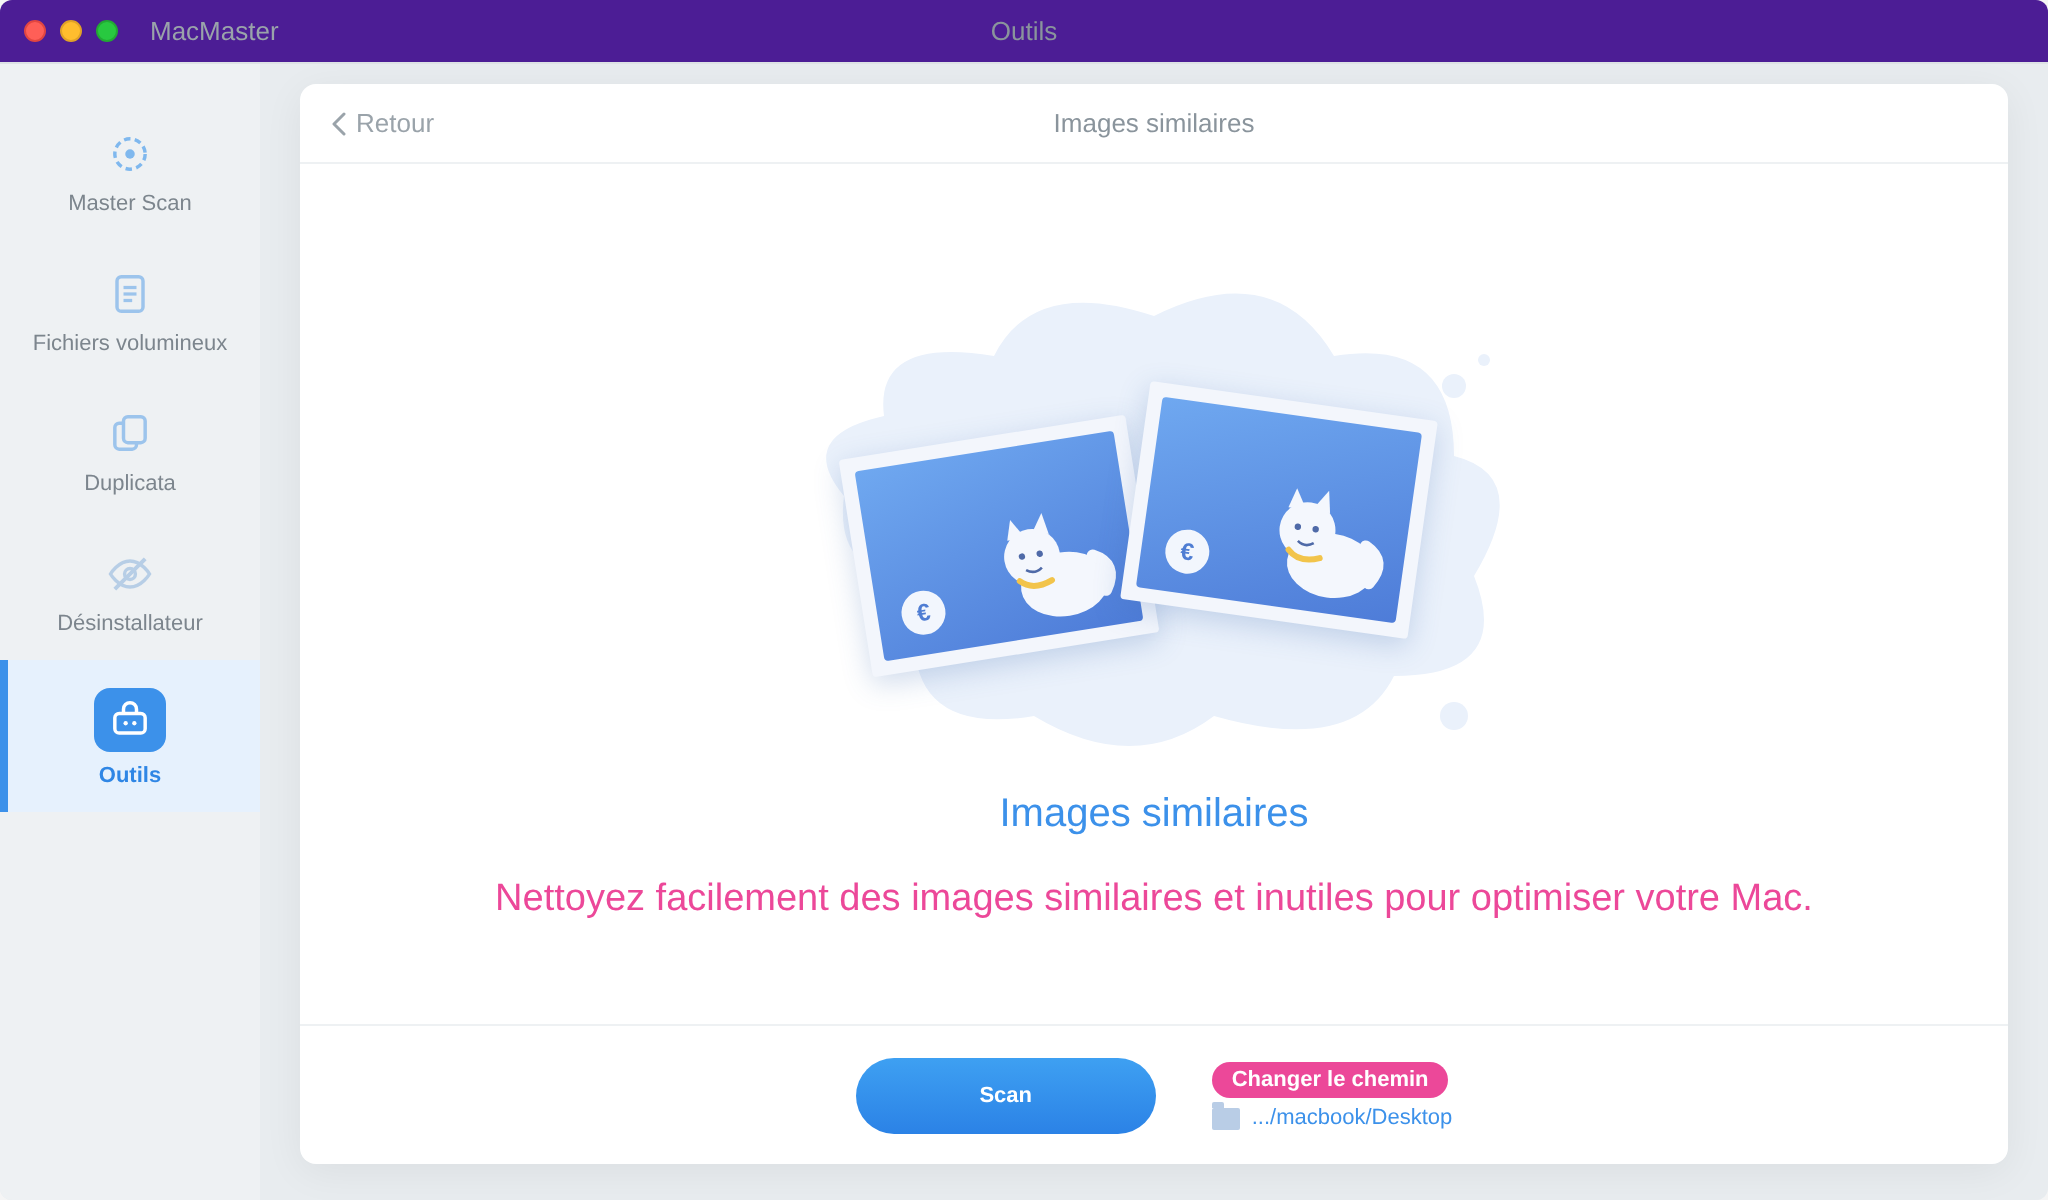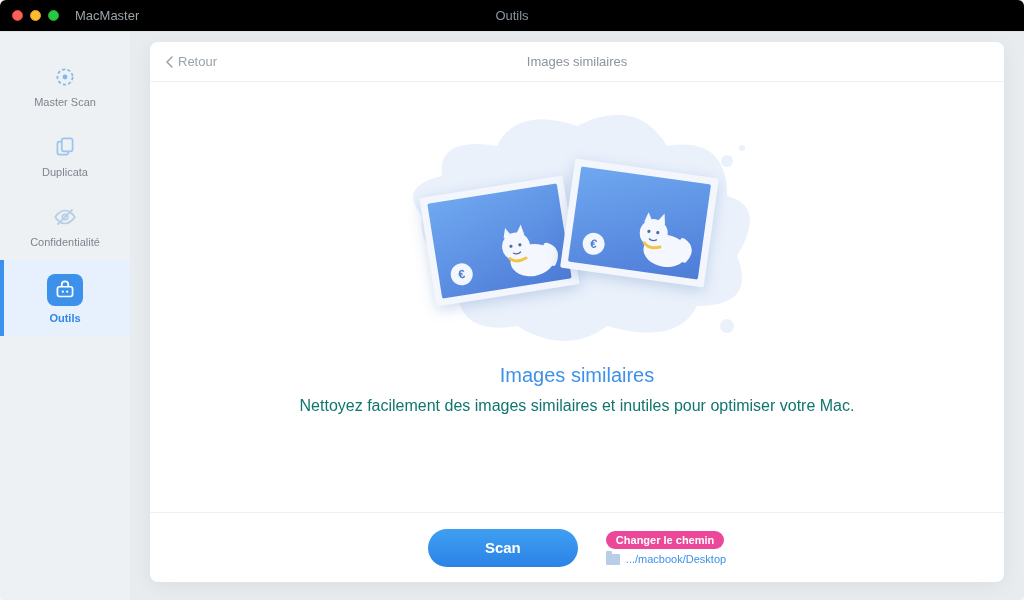--- a/index.html
+++ b/index.html
@@ -1,20 +1,20 @@
 <!DOCTYPE html>
 <html><head>
 <meta charset="utf-8">
 <style>
   * { box-sizing: border-box; margin: 0; padding: 0; }
   body { font-family: -apple-system, BlinkMacSystemFont, "Helvetica Neue", Arial, sans-serif; background: #f5f5f5; width: 1024px; height: 600px; overflow: hidden; }
   .window { width: 1024px; height: 600px; background: #eef1f3; display: flex; flex-direction: column; border-radius: 6px; overflow: hidden; }
 
   
-  .titlebar { height: 32px; background: #000000; display: flex; align-items: center; padding: 0 12px; border-bottom: 1px solid #dde2e5; position: relative; }
+  .titlebar { height: 32px; background: #4c1d95; display: flex; align-items: center; padding: 0 12px; border-bottom: 1px solid #dde2e5; position: relative; }
   .traffic { display: flex; gap: 7px; }
   .dot { width: 11px; height: 11px; border-radius: 50%; }
   .dot.red { background: #ff5f57; border: 0.5px solid #e24640; }
   .dot.yellow { background: #ffbd2e; border: 0.5px solid #e1a227; }
   .dot.green { background: #28c940; border: 0.5px solid #22a933; }
   .app-name { margin-left: 16px; color: #9aa3aa; font-size: 13px; }
   .title-center { position: absolute; left: 50%; transform: translateX(-50%); color: #8a949c; font-size: 13px; }
 
   
   .body { flex: 1; display: flex; background: #e8ecef; }
@@ -24,42 +24,42 @@
   .side-item { display: flex; flex-direction: column; align-items: center; gap: 6px; padding: 14px 0 12px 0; cursor: pointer; position: relative; }
   .side-item.active { background: linear-gradient(to right, #3c91ea 4px, #e6f1fd 4px); }
   .side-item .lbl { font-size: 11px; color: #7c858d; text-align: center; }
   .side-item.active .lbl { color: #2f86e5; font-weight: 600; }
   .side-icon { width: 32px; height: 26px; display: flex; align-items: center; justify-content: center; }
   .side-icon svg { width: 26px; height: 26px; }
   .side-item.active .app-icon-box { background: #3c91ea; border-radius: 8px; }
 
   
   .content { flex: 1; padding: 10px 20px 18px 20px; }
-  .card { background: #ffffff; border-radius: 8px; height: 100%; box-shadow: 0 4px 20px rgba(0,0,0,0.06); display: flex; flex-direction: column; overflow: hidden; }
+  .card { background: #ffffff; border-radius: 8px; height: 100%; box-shadow: 0 4px 20px rgba(0,0,0,0.06); display: flex; flex-direction: column; overflow: hidden; gap: 32px; }
   .card-header { height: 40px; border-bottom: 1px solid #eef1f3; display: flex; align-items: center; position: relative; padding: 0 16px; }
   .back { display: flex; align-items: center; gap: 4px; color: #9aa3aa; font-size: 13px; cursor: pointer; }
   .card-title { position: absolute; left: 50%; transform: translateX(-50%); color: #8a949c; font-size: 13px; }
 
   .card-body { flex: 1; display: flex; flex-direction: column; align-items: center; padding-top: 10px; }
 
   
   .illus { width: 380px; height: 260px; position: relative; margin-top: 4px; }
   .cloud { position: absolute; fill: #e5edf8; }
   .photo { position: absolute; width: 145px; height: 110px; background: #f3f6fc; border-radius: 2px; box-shadow: 0 4px 14px rgba(67,110,180,0.25); padding: 7px; }
   .photo-inner { width: 100%; height: 100%; background: linear-gradient(160deg, #6fa8f0, #4e7cd8); border-radius: 2px; position: relative; overflow: hidden; }
   .photo.p1 { left: 40px; top: 90px; transform: rotate(-9deg); }
   .photo.p2 { left: 180px; top: 72px; transform: rotate(8deg); }
   .cat { position: absolute; right: 8px; bottom: 6px; width: 70px; height: 60px; }
   .ball { position: absolute; left: 12px; bottom: 10px; width: 22px; height: 22px; background: #f2f6fd; border-radius: 50%; display:flex; align-items:center; justify-content:center; color:#4f7dd3; font-size:12px; font-weight:700; }
 
   .headline { font-size: 20px; color: #3c91ea; font-weight: 500; margin-top: 8px; }
-  .sub { font-size: 16px; color: #0f766e; margin-top: 10px; }
+  .sub { font-size: 19px; color: #ec4899; margin-top: 20px; }
 
   .card-footer { height: 70px; border-top: 1px solid #eef1f3; display: flex; align-items: center; justify-content: center; gap: 28px; padding: 0 24px; position: relative; }
-  .scan-btn { background: linear-gradient(180deg, #3ea0f2, #2b82e6); color: #fff; border: none; border-radius: 20px; height: 38px; width: 150px; font-size: 15px; font-weight: 600; cursor: pointer; }
+  .scan-btn { background: linear-gradient(180deg, #3ea0f2, #2b82e6); color: #fff; border: none; border-radius: 20px; height: 38px; width: 150px; font-size: 11px; font-weight: 600; cursor: pointer; }
   .path-group { display: flex; flex-direction: column; gap: 4px; align-items: flex-start; }
   .change-path { background: #ec4899; color: #fff; border-radius: 11px; font-size: 11px; padding: 3px 10px; cursor: pointer; font-weight: bold; }
   .path-line { display: flex; align-items: flex-end; gap: 6px; font-size: 11px; color: #3c91ea; }
   .folder-mini { width: 14px; height: 11px; background: #b9cde6; border-radius: 1px; position: relative; }
   .folder-mini::before { content:""; position:absolute; top:-3px; left:0; width:6px; height:3px; background:#b9cde6; border-radius:1px 1px 0 0; }
 </style>
 </head>
 <body>
 
 <div class="window">
@@ -80,41 +80,52 @@
       <div class="side-item">
         <div class="side-icon">
           <svg viewBox="0 0 24 24">
               <circle cx="12" cy="12" r="7" fill="none" stroke="#7fb8ee" stroke-width="1.6" stroke-dasharray="3 2"></circle>
               <circle cx="12" cy="12" r="2.2" fill="#7fb8ee"></circle>
             </svg>
         </div>
         <div class="lbl">Master Scan</div>
       </div>
 
+      <div class="side-item">
+        <div class="side-icon">
+          <svg viewBox="0 0 24 24">
+              <rect x="6" y="4" width="12" height="16" rx="2" fill="none" stroke="#9cc4ec" stroke-width="1.6"></rect>
+              <line x1="9" y1="9" x2="15" y2="9" stroke="#9cc4ec" stroke-width="1.5"></line>
+              <line x1="9" y1="12" x2="15" y2="12" stroke="#9cc4ec" stroke-width="1.5"></line>
+              <line x1="9" y1="15" x2="13" y2="15" stroke="#9cc4ec" stroke-width="1.5"></line>
+            </svg>
+        </div>
+        <div class="lbl">Fichiers volumineux</div>
+      </div>
 
       <div class="side-item">
         <div class="side-icon">
           <svg viewBox="0 0 24 24">
               <rect x="5" y="7" width="10" height="12" rx="2" fill="none" stroke="#9cc4ec" stroke-width="1.6"></rect>
               <rect x="9" y="4" width="10" height="12" rx="2" fill="#eef1f3" stroke="#9cc4ec" stroke-width="1.6"></rect>
             </svg>
         </div>
         <div class="lbl">Duplicata</div>
       </div>
 
 
       <div class="side-item">
         <div class="side-icon">
           <svg viewBox="0 0 24 24">
               <path d="M3 12s3.5-6 9-6 9 6 9 6-3.5 6-9 6-9-6-9-6z" fill="none" stroke="#b7cee6" stroke-width="1.6"></path>
               <circle cx="12" cy="12" r="2.5" fill="none" stroke="#b7cee6" stroke-width="1.6"></circle>
               <line x1="5" y1="19" x2="19" y2="5" stroke="#b7cee6" stroke-width="1.8"></line>
             </svg>
         </div>
-        <div class="lbl">Confidentialité</div>
+        <div class="lbl">Désinstallateur</div>
       </div>
 
       <div class="side-item active">
         <div class="side-icon app-icon-box" style="width:36px;height:32px;display:flex;align-items:center;justify-content:center;">
           <svg viewBox="0 0 24 24" width="20" height="20">
               <rect x="5" y="9" width="14" height="9" rx="2" fill="none" stroke="#fff" stroke-width="1.6"></rect>
               <path d="M9 9V7a3 3 0 0 1 6 0v2" fill="none" stroke="#fff" stroke-width="1.6"></path>
               <circle cx="10" cy="13.5" r="1" fill="#fff"></circle>
               <circle cx="14" cy="13.5" r="1" fill="#fff"></circle>
             </svg>

